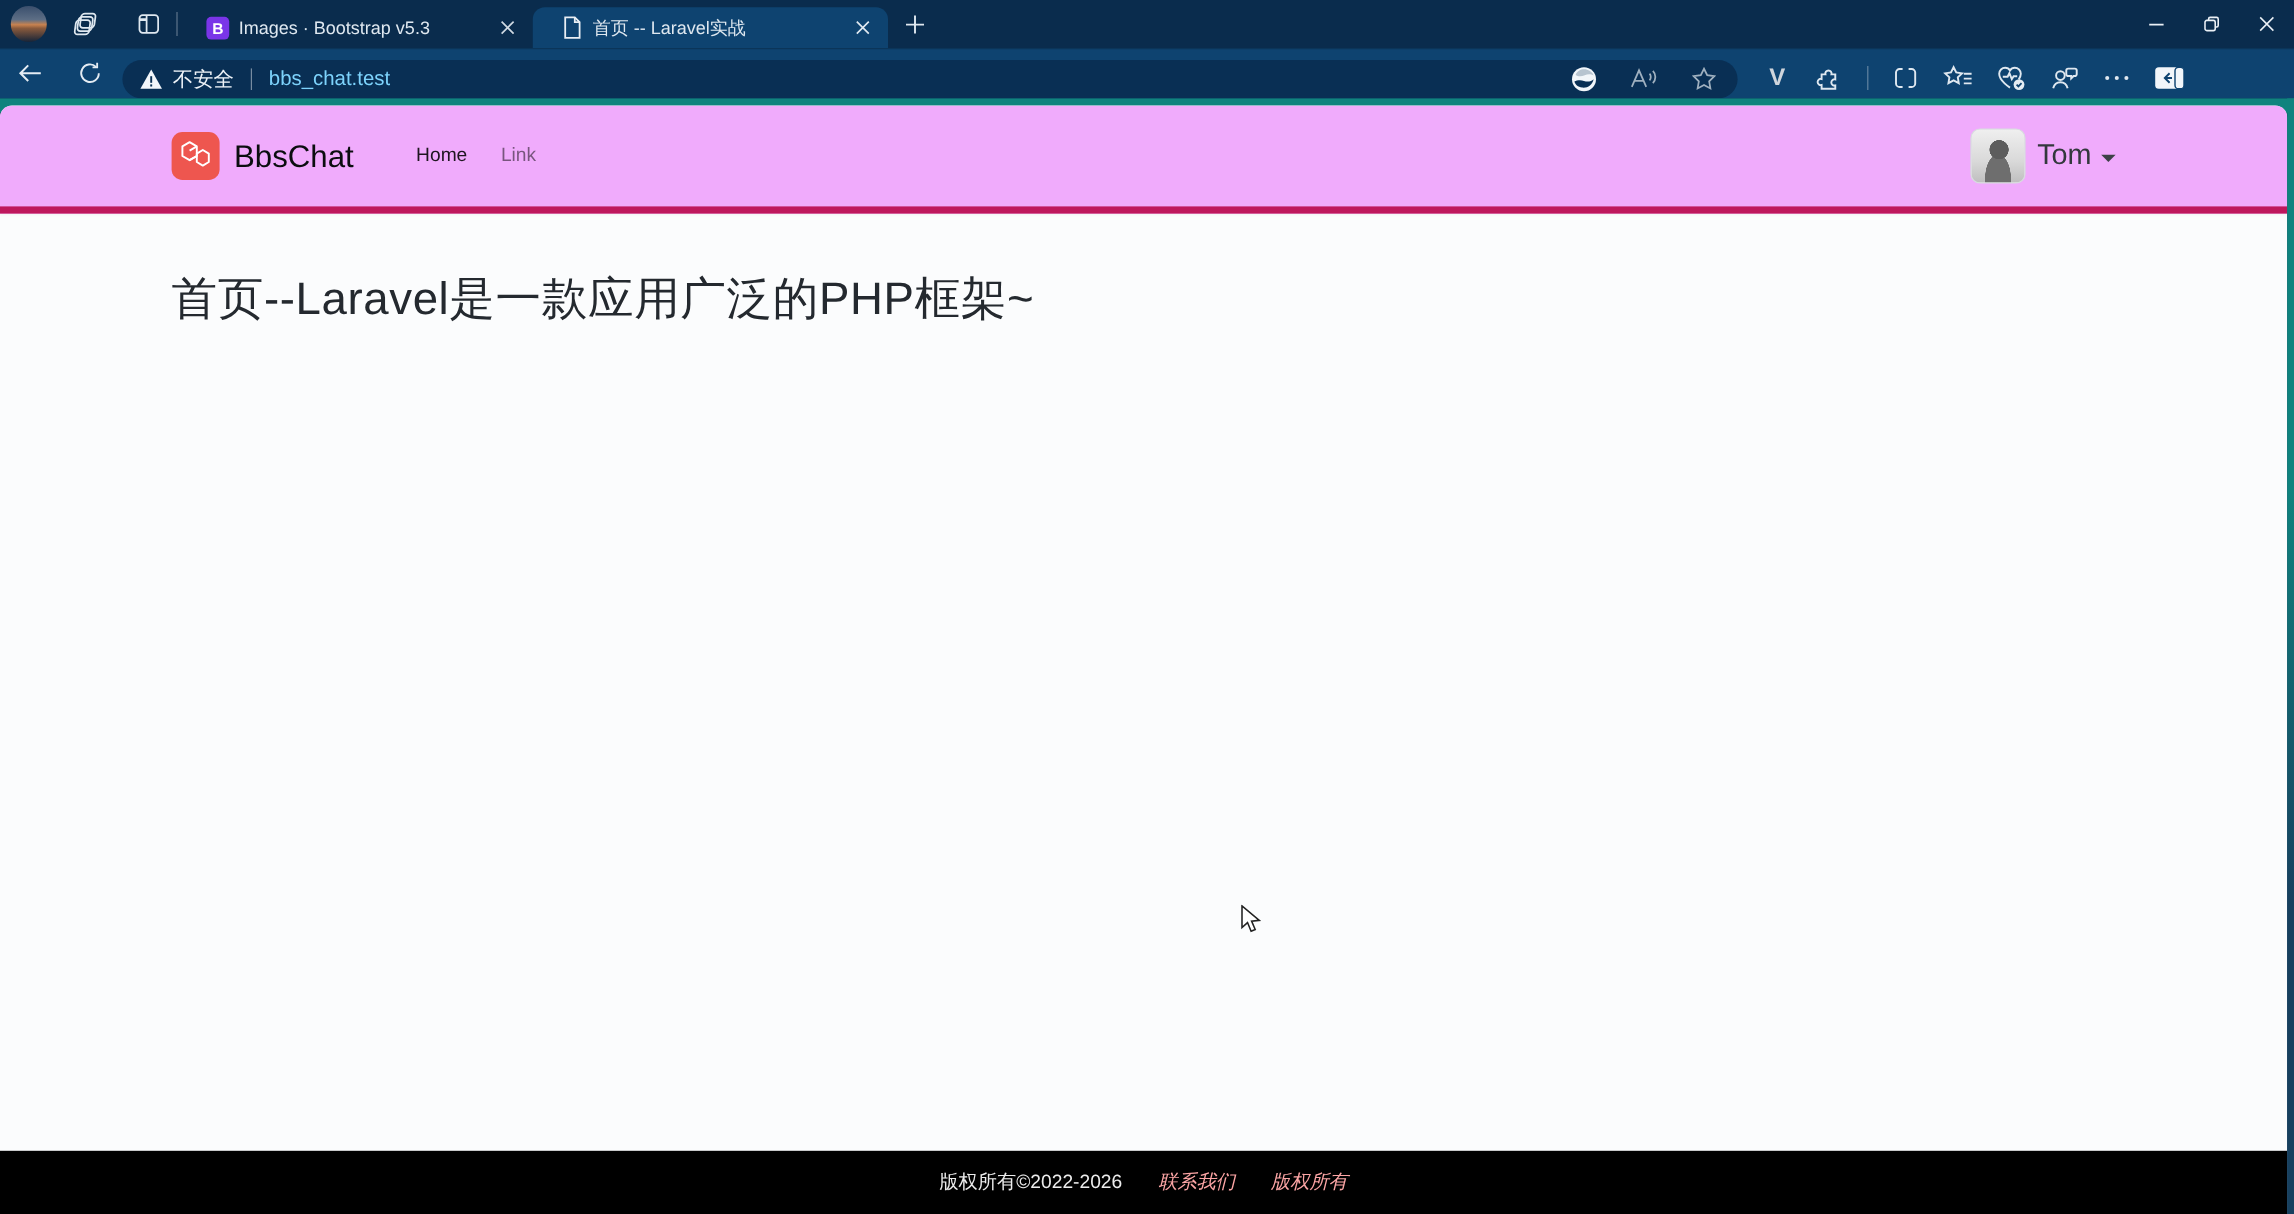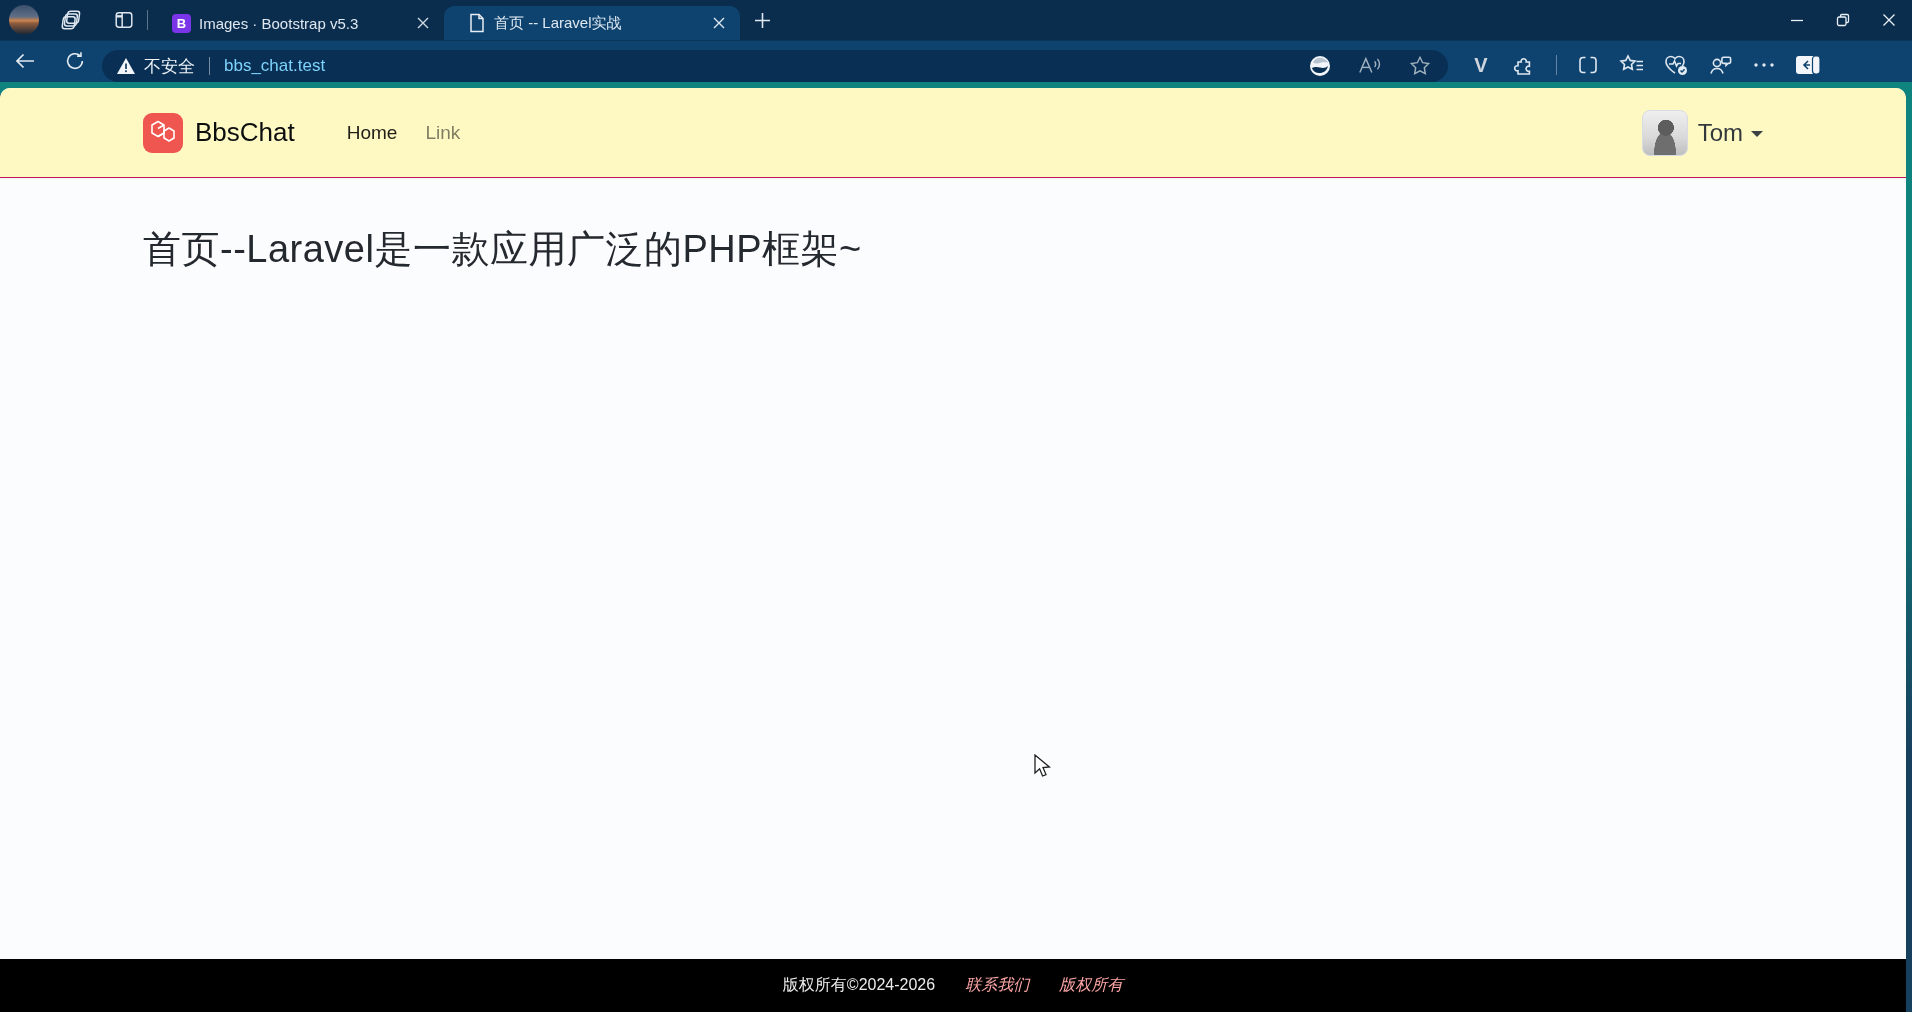--- a/index.html
+++ b/index.html
@@ -52,30 +52,30 @@
   .v-label { font-size:20px; font-weight:bold; color:#cfd5dc; }
 
   
   .accent-band { position:absolute; top:82px; left:0; right:0; height:12px; background:#0f837e; }
   .right-strip { position:absolute; top:82px; right:0; width:6px; bottom:0; z-index:6;
     background:linear-gradient(180deg,#0f837e 0%,#0f837e 35%,#17405f 72%,#17405f 100%); }
   .page { position:absolute; top:88px; left:0; right:6px; bottom:0;
     background:#fbfcfd; border-radius:10px 10px 0 0; overflow:hidden; }
 
   
-  .site-navbar { height:90px; background:#fef9c3; border-bottom:1px solid #be185d;
+  .site-navbar { height:90px; background:#f0abfc; border-bottom:6px solid #be185d;
     box-shadow:0 1px 2px rgba(0,0,0,.04); }
   .container { width:1650px; margin:0 auto; padding:0 15px; height:100%;
     display:flex; align-items:center; }
   .brand { display:flex; align-items:center; cursor:default; }
   .brand-logo { width:40px; height:40px; border-radius:9px; background:#ee564f;
     display:flex; align-items:center; justify-content:center; }
   .brand-name { font-size:26px; font-weight:500; color:#0b0d0f; margin-left:12px; }
   .nav-links { display:flex; align-items:center; margin-left:42px; gap:8px; }
-  .nav-link { font-size:19px; padding:0 10px; text-decoration:none; }
+  .nav-link { font-size:16px; padding:0 10px; text-decoration:none; }
   .nav-link.active { color:rgba(0,0,0,.88); }
   .nav-link.muted { color:rgba(0,0,0,.50); }
   .nav-user { margin-left:auto; display:flex; align-items:center; }
   .user-avatar { width:46px; height:46px; border-radius:8px; border:1px solid #d8dbe0;
     background:
       radial-gradient(circle at 52% 38%, #5d5d5d 0 22%, transparent 23%),
       radial-gradient(ellipse at 50% 92%, #6e6e6e 0 34%, transparent 35%),
       linear-gradient(180deg,#efefef 0%,#d9d9d9 60%,#bfbfbf 100%);
     background-color:#e8e8e8; }
   .user-name { font-size:24px; color:#33383d; margin-left:10px; }
@@ -295,21 +295,21 @@
         <span class="caret"></span>
       </div>
     </div>
   </div>
 
   <div class="container" style="display:block; height:auto;">
     <h1 class="main-heading">首页--Laravel是一款应用广泛的PHP框架~</h1>
   </div>
 
   <div class="site-footer">
-    <span class="footer-text">版权所有©2024-2026</span>
+    <span class="footer-text">版权所有©2022-2026</span>
     <a href="#" class="footer-link">联系我们</a>
     <a href="#" class="footer-link">版权所有</a>
   </div>
 </div>
 
 <svg class="cursor" width="22" height="26" viewBox="0 0 22 26">
   <path d="M2 1l0 18 4.6-4.2 3 7.2 3.4-1.4-3-7 6.4-.6z" fill="#fff" stroke="#222" stroke-width="1.3"></path>
 </svg>
 
 </body></html>

